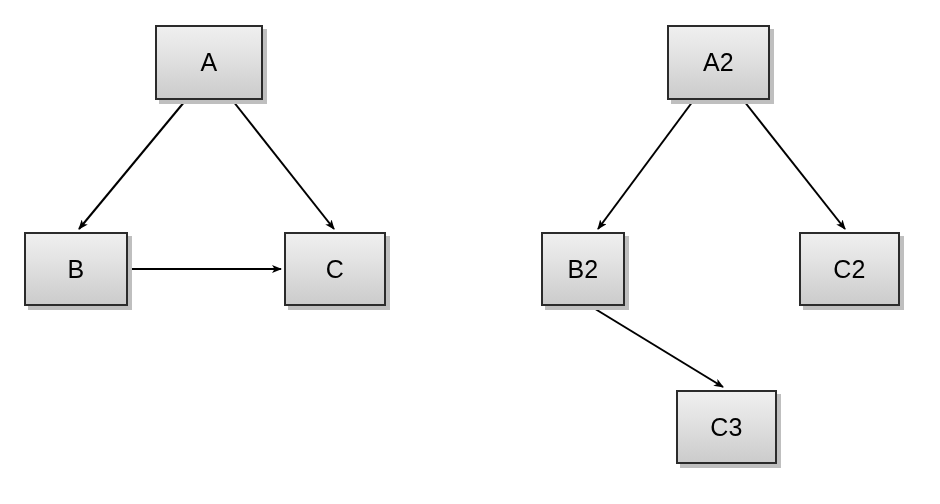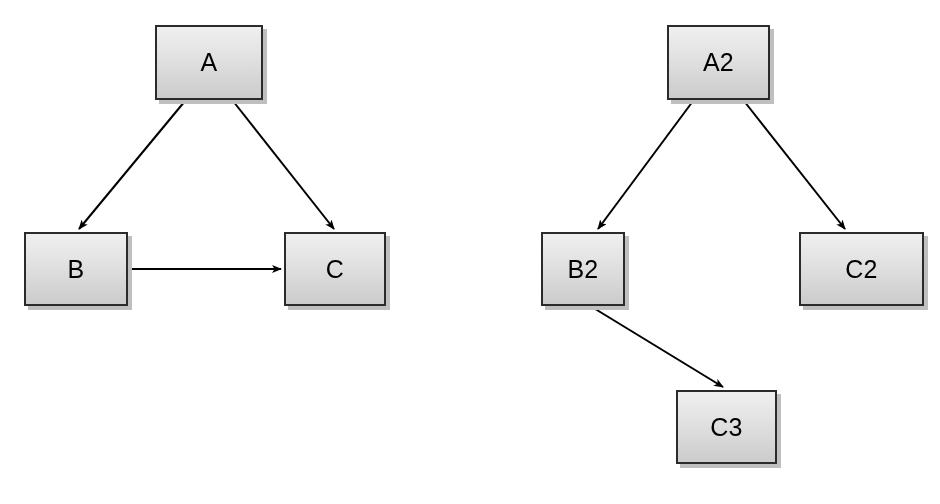--- a/index.html
+++ b/index.html
@@ -77,21 +77,21 @@
       </div>
       <div class="node" style="left: 284px; top: 232px; width: 102px; height: 74px;">
         <span class="node-label">C</span>
       </div>
       <div class="node" style="left: 667px; top: 25px; width: 103px; height: 75px; align-items: center;">
         <span class="node-label">A2</span>
       </div>
       <div class="node" style="left: 541px; top: 232px; width: 84px; height: 74px;">
         <span class="node-label">B2</span>
       </div>
-      <div class="node" style="left: 799px; top: 232px; width: 125px; height: 74px;">
+      <div class="node" style="left: 799px; top: 232px; width: 101px; height: 74px;">
         <span class="node-label">C2</span>
       </div>
       <div class="node" style="left: 676px; top: 390px; width: 101px; height: 74px;">
         <span class="node-label">C3</span>
       </div>
     </div>
 
 </div>
 
 </body></html>

